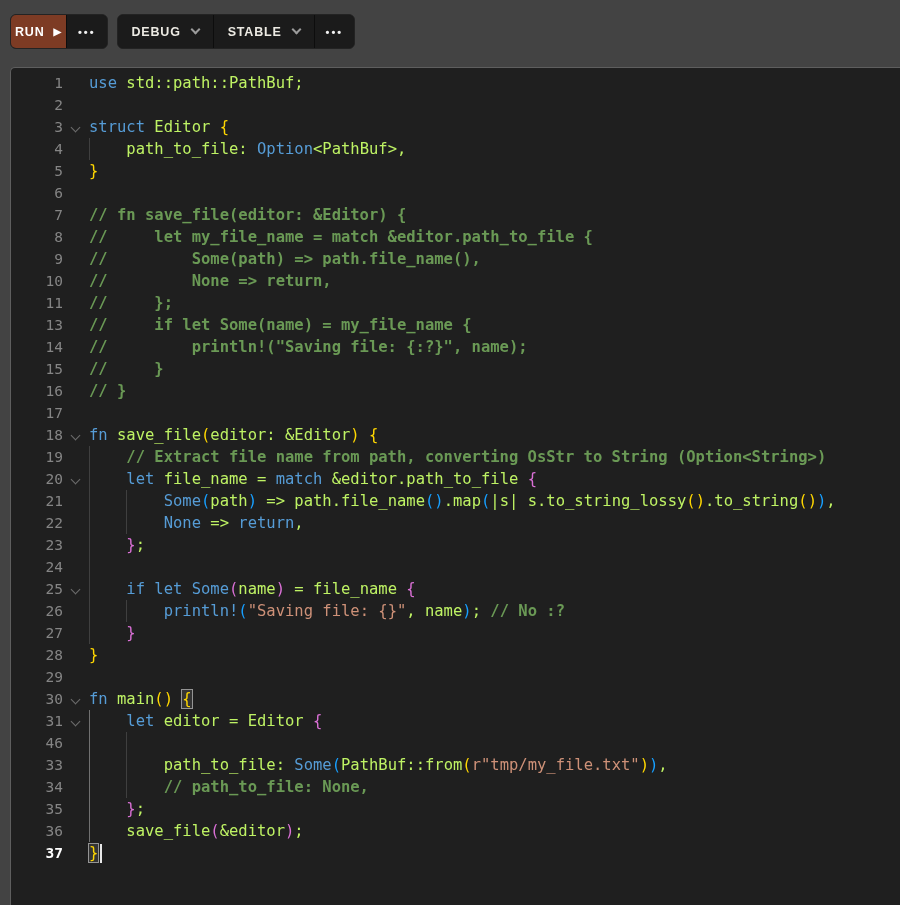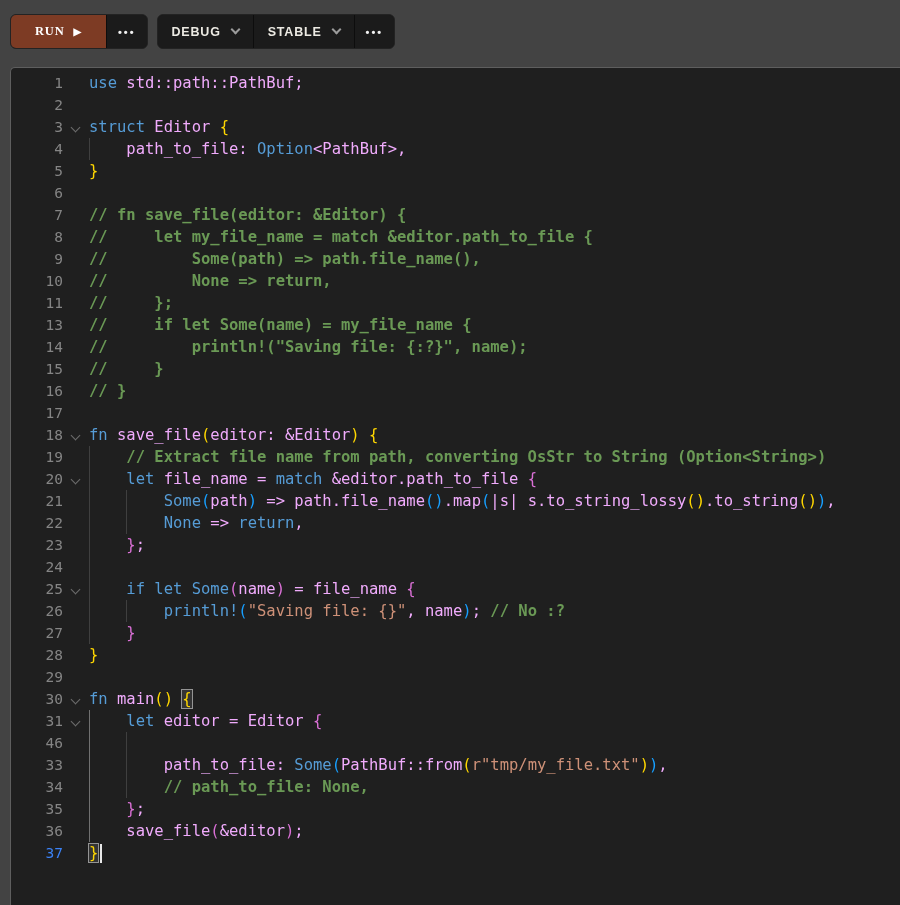--- a/index.html
+++ b/index.html
@@ -8,47 +8,47 @@
 
   
   .toolbar { position:absolute; top:0; left:0; width:900px; height:67px;
              background:#434343; padding:14px 0 0 10px; display:flex; gap:9px; }
   .btn-group { display:inline-flex; height:35px; border-radius:6px; overflow:hidden;
                border:1px solid #232323; background:#1b1b1b; }
   .seg { display:inline-flex; align-items:center; height:100%; border:none; cursor:pointer;
          background:#1b1b1b; color:#eceae3; font-family:"Liberation Sans",sans-serif;
          font-size:12.5px; font-weight:bold; letter-spacing:.8px; padding:0 14px; }
   .seg + .seg { border-left:1px solid #0d0d0d; }
-  .run-seg { background:#7d3b24; color:#fff; padding:0 24px;font-family:Liberation Serif, serif; }
+  .run-seg { background:#7d3b24; color:#fff; padding:0 4px; }
   .play { font-size:10px; margin-left:9px; color:#fff; }
   .dots-seg { padding:0 11px; }
   .dots { font-size:11px; letter-spacing:2px; color:#f2f2f2; font-weight:bold; }
   .chev-lg { display:inline-block; width:7px; height:7px; margin-left:11px; margin-top:-4px;
              border-left:2px solid #9b9b9b; border-bottom:2px solid #9b9b9b;
              transform:rotate(-45deg); }
 
   
   .editor { position:absolute; top:67px; left:10px; right:0; bottom:0;
             background:#1f1f1f; border-top:1px solid #5e5e5e; border-left:1px solid #5e5e5e;
             border-top-left-radius:5px; padding-top:4px; overflow:hidden; }
   .lines { font-family:"DejaVu Sans Mono","Liberation Mono",monospace; font-size:15.5px; }
   .line { display:flex; height:22px; line-height:22px; white-space:pre; }
   .num  { flex:none; width:52px; text-align:right; color:#858585; font-size:14.5px;
           user-select:none; }
-  .line.active .num { color:#3b82f6; }
+  .line.active .num { color:#ffffff;font-weight:bold; }
   .fold { flex:none; width:26px; position:relative; }
   .chev { position:absolute; left:9px; top:8px; width:7px; height:7px;
           border-left:1.6px solid #6d6d6d; border-bottom:1.6px solid #6d6d6d;
           transform:rotate(-45deg); }
   .code { flex:1; position:relative; color:#d4d4d4; }
   .guide { position:absolute; top:0; bottom:0; width:1px; background:#3f3f3f; }
   .guide.ag { background:#707070; }
 
   .t-k  { color:#569cd6; }
-  .t-p  { color:#f0abfc; }
+  .t-p  { color:#bef264; }
   .t-c  { color:#6a9955;font-weight:bold; }
   .t-s  { color:#ce9178; }
   .t-b1 { color:#ffd700; }
   .t-b2 { color:#da70d6; }
   .t-b3 { color:#179fff; }
   .t-b1x { color:#ffd700; outline:1px solid #949494; background:rgba(150,150,150,.18); }
   .cursor { display:inline-block; width:2px; height:19px; background:#e8e8e8;
             vertical-align:middle; margin-left:2px; }
 </style>
 </head>

